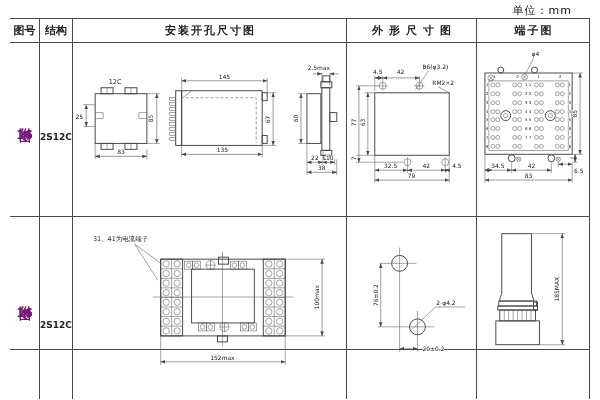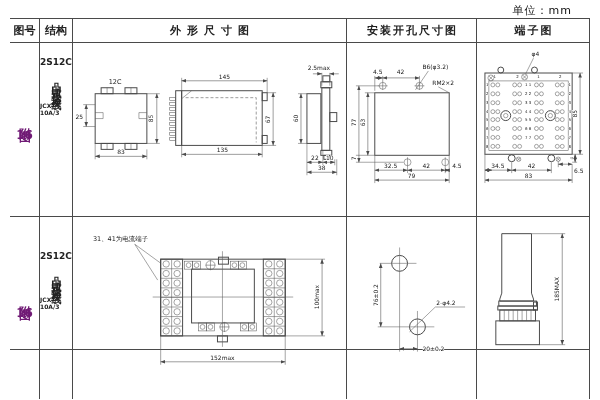--- a/index.html
+++ b/index.html
@@ -11,21 +11,21 @@
          border-top:1px solid #4a4a4a; border-bottom:1px solid #4a4a4a; }
   .cell { border-right:1px solid #4a4a4a; position:relative; overflow:hidden; }
   .cell.nr { border-right:1px solid #4a4a4a; }
   .hc { border-bottom:1px solid #4a4a4a; display:flex; align-items:center; justify-content:center;
         font-size:11px; font-weight:600; color:#222; }
   .hc.sp { letter-spacing:6px; padding-left:6px; }
   .hc.sp2 { letter-spacing:2px; padding-left:2px; }
   .b { border-bottom:1px solid #4a4a4a; }
   .figcell { display:flex; flex-direction:column; align-items:center; justify-content:center; gap:2px;
              font-size:12px; font-weight:600; color:#701a75; }
-  .structcell { display:flex; flex-direction:column; align-items:center; gap:7px; font-weight:600; color:#222; }
+  .structcell { display:flex; flex-direction:row; align-items:center; gap:7px; font-weight:600; color:#222; }
   .structcell .model { font-size:9px; letter-spacing:0; }
   .structcell .sub { font-size:6px; }
   .vtext { writing-mode:vertical-rl; text-orientation:upright; letter-spacing:3px; font-size:10px; }
   .figcell .vtext { font-size:12px; letter-spacing:4px; }
   .pt1 { padding-top:14px; } .pt2 { padding-top:34px; }
   svg.draw { display:block; width:100%; height:100%; }
   .ol  { fill:none; stroke:#4a4a4a; stroke-width:1; }
   .th  { fill:none; stroke:#5a5a5a; stroke-width:0.55; }
   .dsh { fill:none; stroke:#5a5a5a; stroke-width:0.6; stroke-dasharray:3 2; }
   .dim  { fill:none; stroke:#4a4a4a; stroke-width:0.55; marker-start:url(#as); marker-end:url(#ae); }
@@ -49,22 +49,22 @@
   </defs>
 </svg>
 
 <div class="sheet">
   <div class="unit">单位：mm</div>
 
   <div class="tbl">
 
     <div class="cell hc">图号</div>
     <div class="cell hc">结构</div>
+    <div class="cell hc sp2">安装开孔尺寸图</div>
     <div class="cell hc sp">外形尺寸图</div>
-    <div class="cell hc sp2">安装开孔尺寸图</div>
     <div class="cell hc sp2 nr">端子图</div>
 
     <div class="cell b figcell">
       <div class="vtext">附图</div>
       <div>16</div>
     </div>
 
     <div class="cell b structcell pt1">
       <div class="model">2S12C</div>
       <div class="vtext">凸出式板后接线</div>

